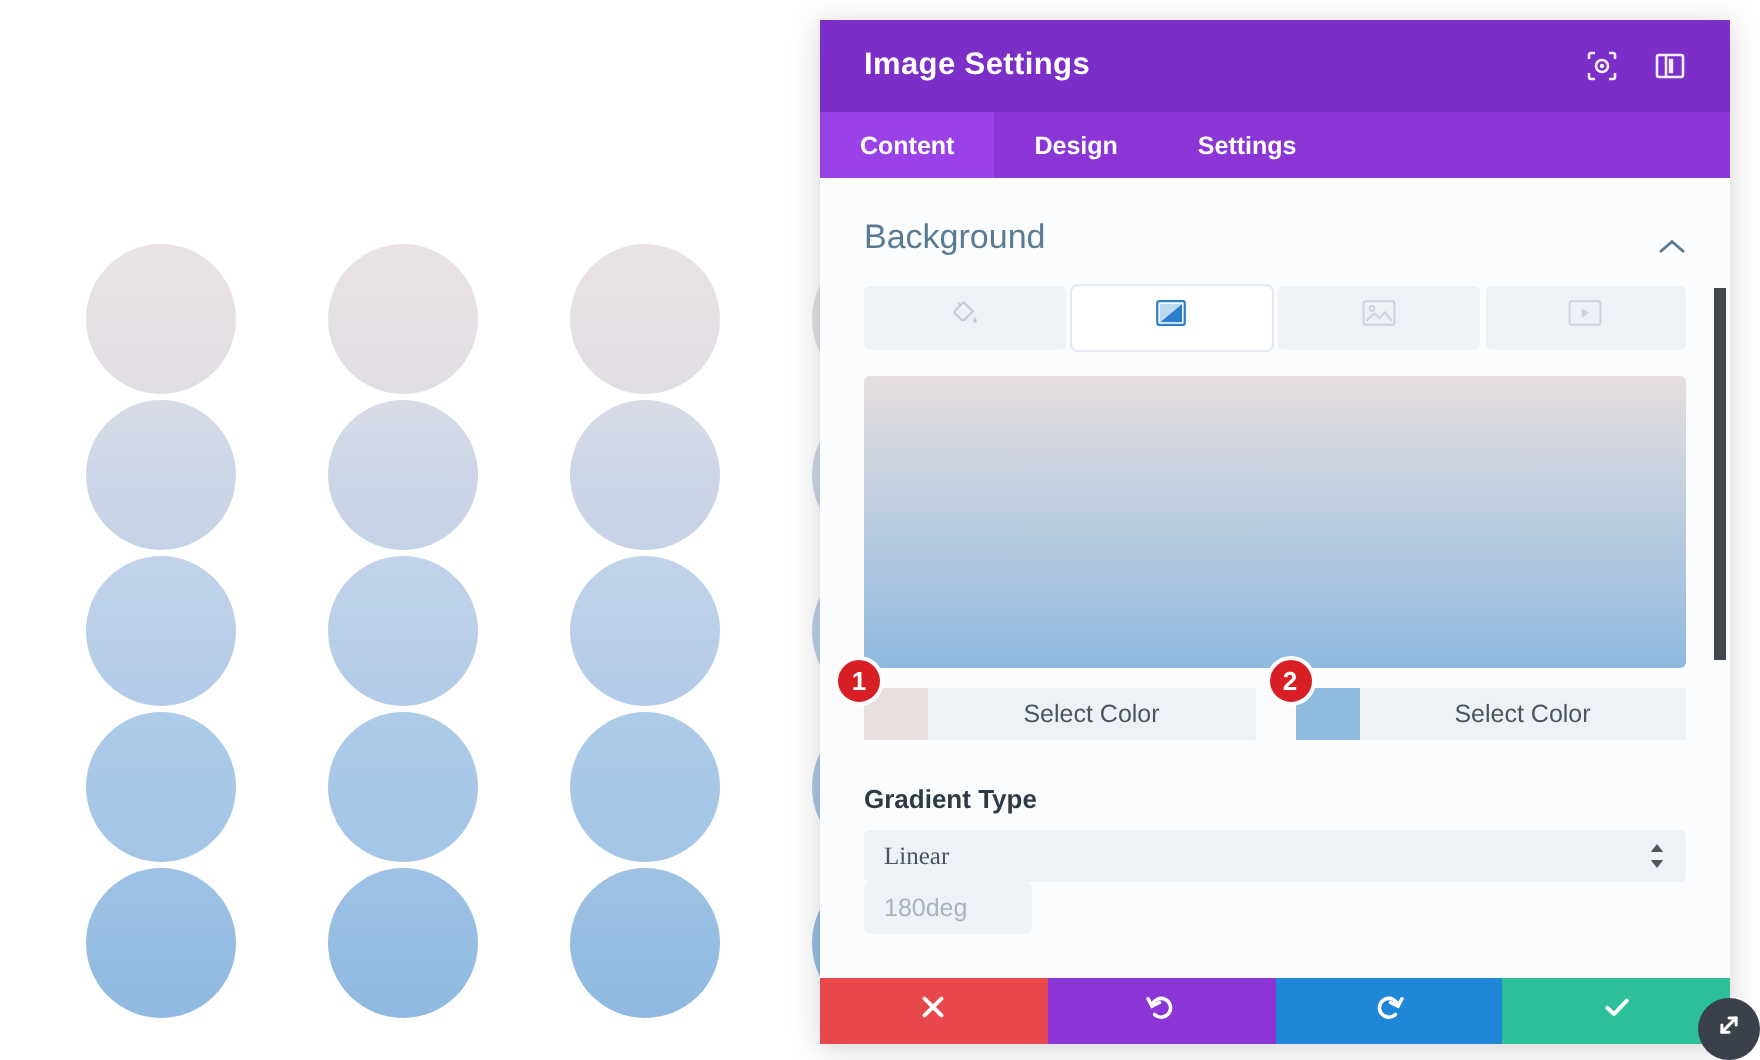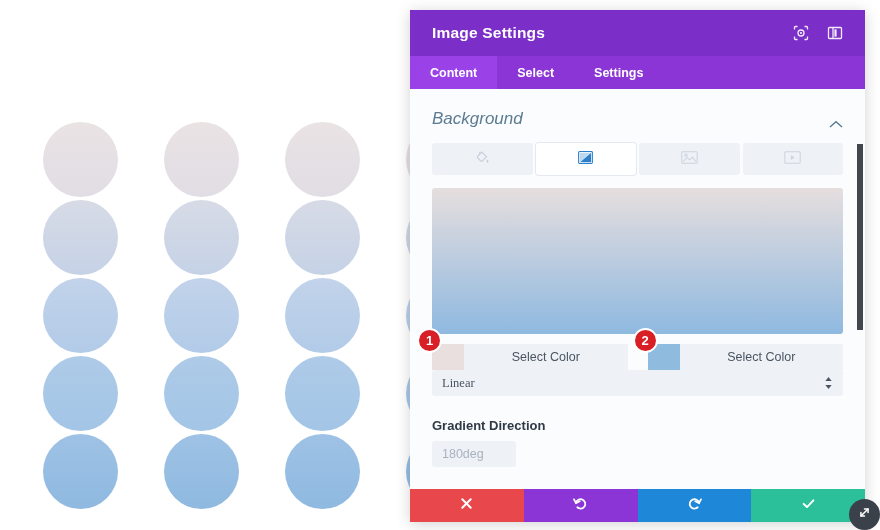--- a/index.html
+++ b/index.html
@@ -72,21 +72,21 @@
   
   .panel-body {
     flex: 1 1 auto; position: relative;
     background: #fbfcfd;
     padding: 0 22px;
     overflow: hidden;
   }
 
   .section-head {
     display: flex; align-items: center;
-    padding-top: 20px; padding-bottom: 14px; font-style: italic;
+    padding-top: 20px; padding-bottom: 14px;
   }
   .section-title {
     font-size: 17px; color: #5a7b92; font-weight: normal; flex: 1;
   }
   .chev { width: 14px; height: 9px; cursor: pointer; }
 
   
   .bgtype-row { display: flex; gap: 3px; }
   .bgtype {
     flex: 1 1 0; height: 32px;
@@ -234,21 +234,21 @@
             <rect x="1.5" y="2.5" width="13" height="11" rx="1"></rect>
             <line x1="6" y1="2.5" x2="6" y2="13.5"></line>
             <rect x="7.4" y="4.4" width="2.2" height="7.2" fill="#ffffff" stroke="none"></rect>
           </svg>
         </span>
       </div>
     </div>
 
     <div class="tab-bar">
       <div class="tab active">Content</div>
-      <div class="tab">Select</div>
+      <div class="tab">Design</div>
       <div class="tab">Settings</div>
     </div>
 
     <div class="panel-body">
 
       <div class="section-head">
         <div class="section-title">Background</div>
         <span class="chev">
           <svg viewBox="0 0 14 9" width="14" height="9" fill="none" stroke="#5a7b92" stroke-width="1.4">
             <polyline points="1,7 7,1.8 13,7"></polyline>
@@ -302,31 +302,31 @@
           <div class="swatch" id="swatch-1" style="background: rgb(233, 223, 223);"></div>
           <div class="select-color">Select Color</div>
         </div>
         <div class="color-cell">
           <div class="badge">2</div>
           <div class="swatch" id="swatch-2" style="background: rgb(143, 187, 223);"></div>
           <div class="select-color">Select Color</div>
         </div>
       </div>
 
+      <div class="field-label">Gradient Type</div>
       <div class="select-box">
         <span>Linear</span>
         <span class="spinner">
           <svg viewBox="0 0 9 14" width="9" height="14" fill="#4a5560">
             <polygon points="4.5,1 7.6,5 1.4,5"></polygon>
             <polygon points="4.5,13 7.6,9 1.4,9"></polygon>
           </svg>
         </span>
       </div>
 
-      <div class="field-label">Gradient Direction</div>
       <div class="slider-row">
 
         <div class="num-input" id="dir-input" title="180deg" style="color: rgb(169, 179, 191);">180deg</div>
       </div>
 
       <div class="scrollbar-track">
         <div class="scrollbar-thumb"></div>
       </div>
     </div>
 

